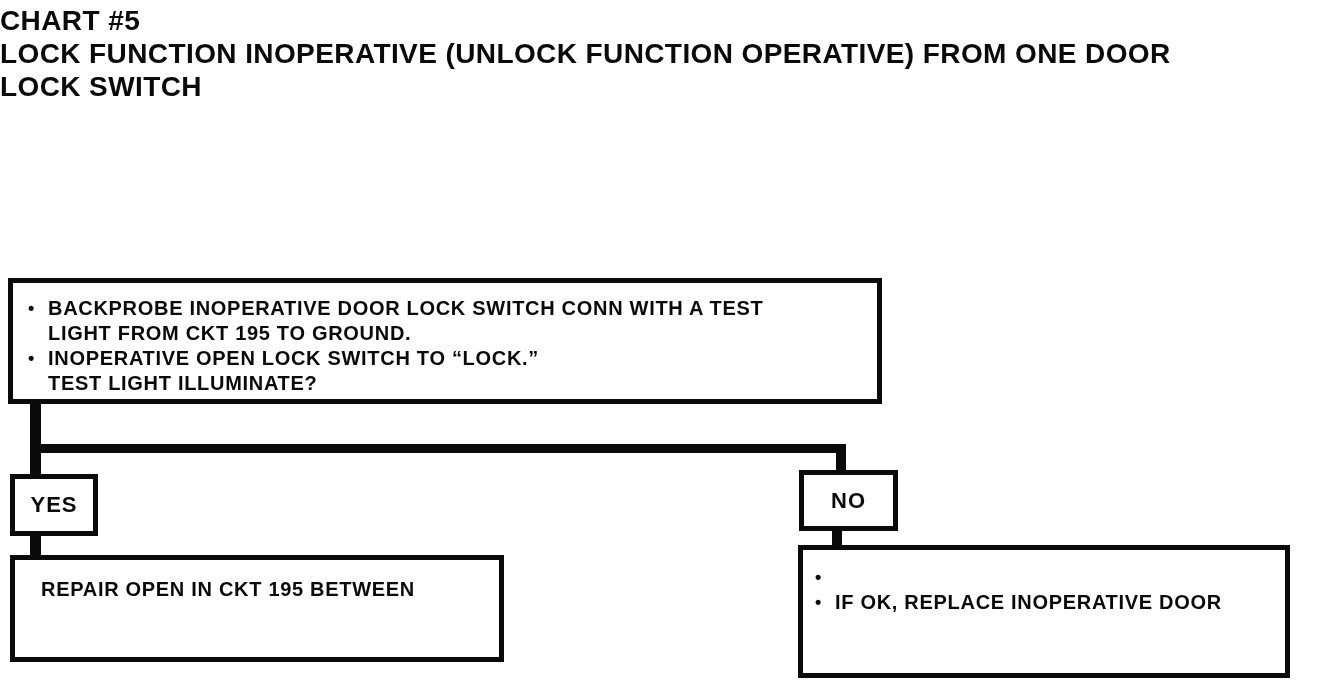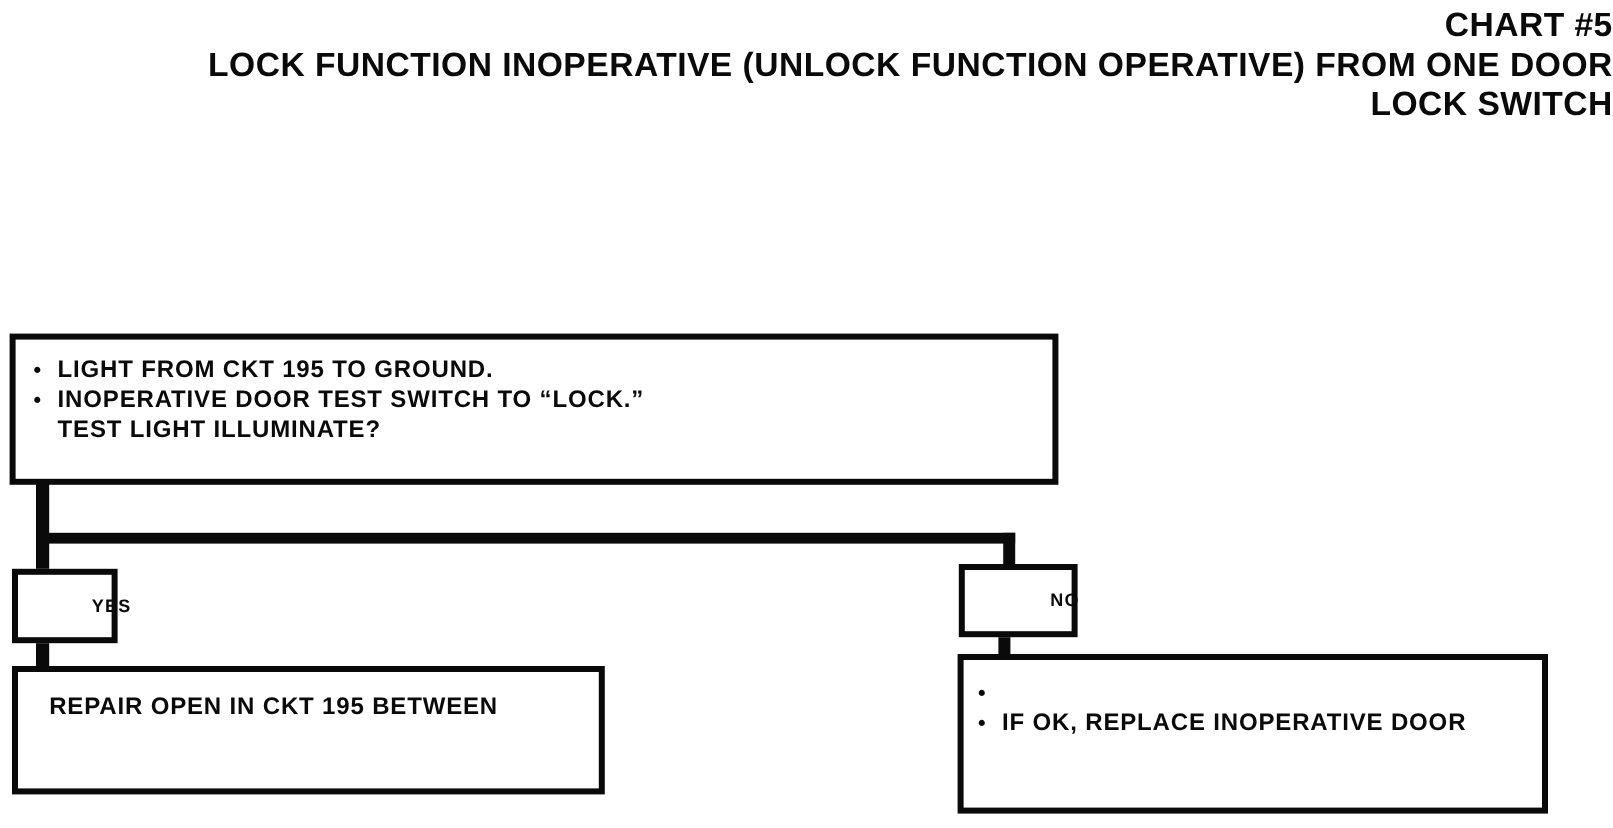--- a/index.html
+++ b/index.html
@@ -17,21 +17,21 @@
     color: #0a0a0a;
     overflow: hidden;
     -webkit-font-smoothing: antialiased;
   }
   
   .title {
     position: absolute;
     top: 4px;
     left: 0;
     width: 100%;
-    text-align: right;
+    text-align: left;
     font-size: 28px;
     line-height: 33px;
     letter-spacing: 0.4px;
     white-space: nowrap;
   }
   
   .fbox {
     position: absolute;
     box-sizing: border-box;
     border: 5px solid #0a0a0a;
@@ -42,23 +42,22 @@
   .box-no       { left: 799px; top: 470px; width: 99px;  height: 61px;  }
   .box-yes-result { left: 10px;  top: 555px; width: 494px; height: 107px; padding: 17px 10px 0 26px; }
   .box-no-result  { left: 798px; top: 545px; width: 492px; height: 133px; padding: 15px 10px 0 12px; }
 
   .box-label {
     display: flex;
     align-items: center;
     justify-content: center;
     width: 100%;
     height: 100%;
-    font-size: 15px;
+    font-size: 22px;
     letter-spacing: 1px;
-    padding-left: 39px;
   }
   .box-text {
     font-size: 20px;
     line-height: 25px;
     letter-spacing: 0.7px;
     white-space: nowrap;
   }
   .bullet-item { display: flex; }
   .bullet-glyph { width: 20px; flex: 0 0 20px; font-size: 18px; }
   
@@ -81,27 +80,28 @@
     <div>CHART #5</div>
     <div>LOCK FUNCTION INOPERATIVE (UNLOCK FUNCTION OPERATIVE) FROM ONE DOOR</div>
     <div>LOCK SWITCH</div>
   </div>
 
   <div class="fbox box-question">
     <div class="box-text">
       <div class="bullet-item">
         <span class="bullet-glyph">•</span>
         <div>
+          <div>BACKPROBE INOPERATIVE DOOR LOCK SWITCH CONN WITH A TEST</div>
           <div>LIGHT FROM CKT 195 TO GROUND.</div>
         </div>
       </div>
       <div class="bullet-item">
         <span class="bullet-glyph">•</span>
         <div>
-          <div>INOPERATIVE DOOR TEST SWITCH TO “LOCK.”</div>
+          <div>INOPERATIVE OPEN LOCK SWITCH TO “LOCK.”</div>
           <div>TEST LIGHT ILLUMINATE?</div>
         </div>
       </div>
     </div>
   </div>
 
   <div class="cline vline-q-yes"></div>
   <div class="cline hline-branch"></div>
   <div class="cline vline-to-no"></div>
   <div class="cline vline-yes-out"></div>

